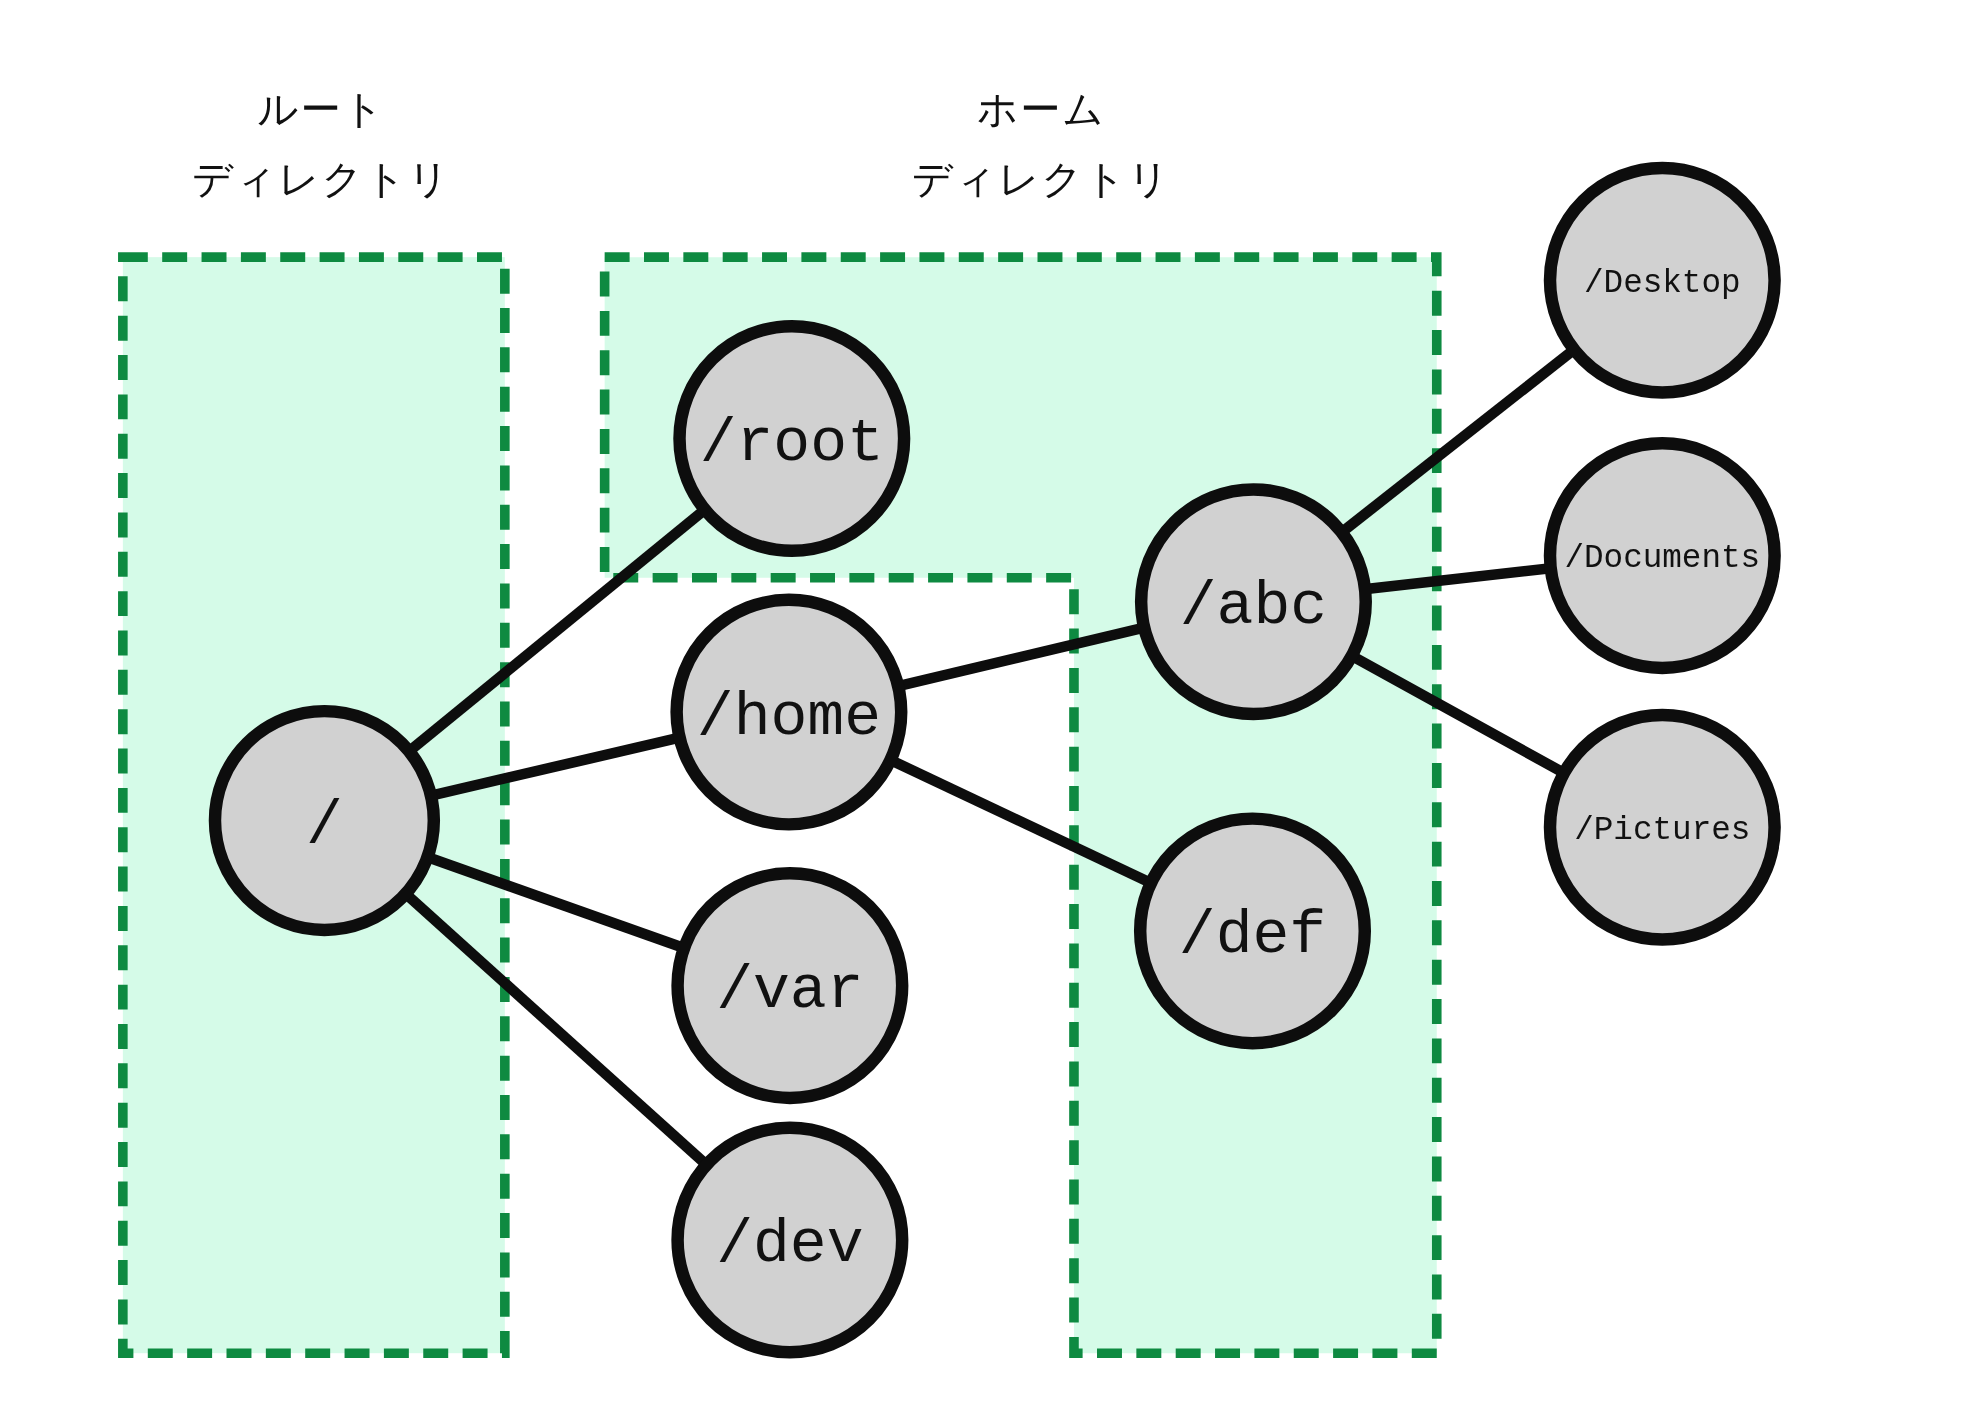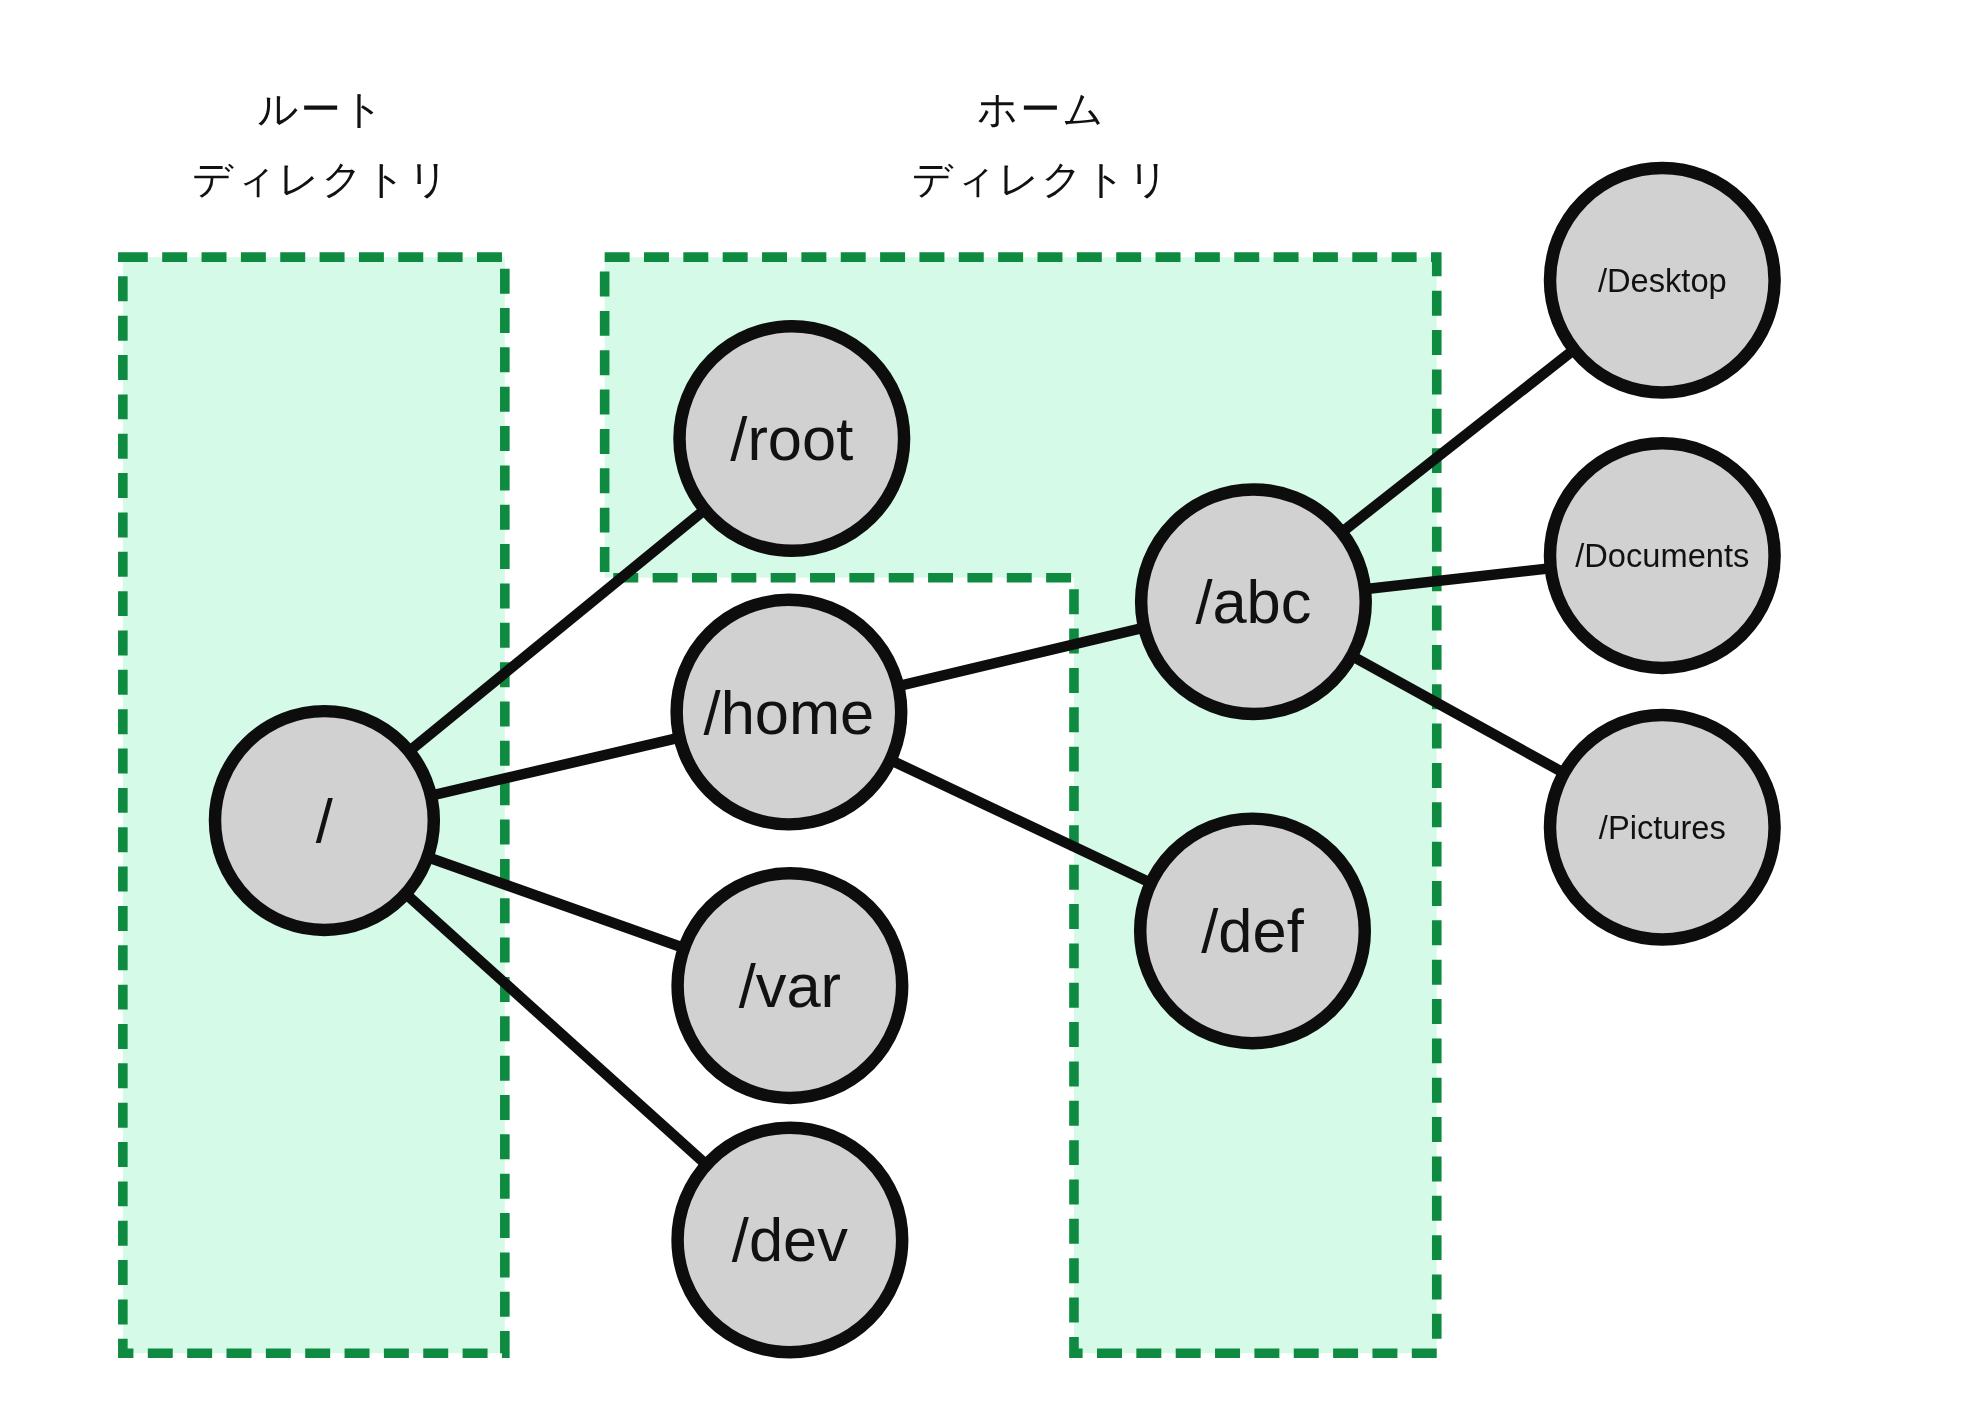--- a/index.html
+++ b/index.html
@@ -5,21 +5,21 @@
   html, body {
     margin: 0;
     padding: 0;
     background: #ffffff;
   }
   .canvas {
     position: relative;
     width: 1908px;
     height: 1428px;
     background: var(--background, #ffffff);
-    font-family: Liberation Sans, sans-serif;
+    font-family: Liberation Mono, monospace;
     overflow: hidden;
     border-radius: 14px;
   }
   svg.diagram {
     display: block;
     width: 100%;
     height: 100%;
   }
   .region {
     fill: var(--region-fill, #d5fbe8);

